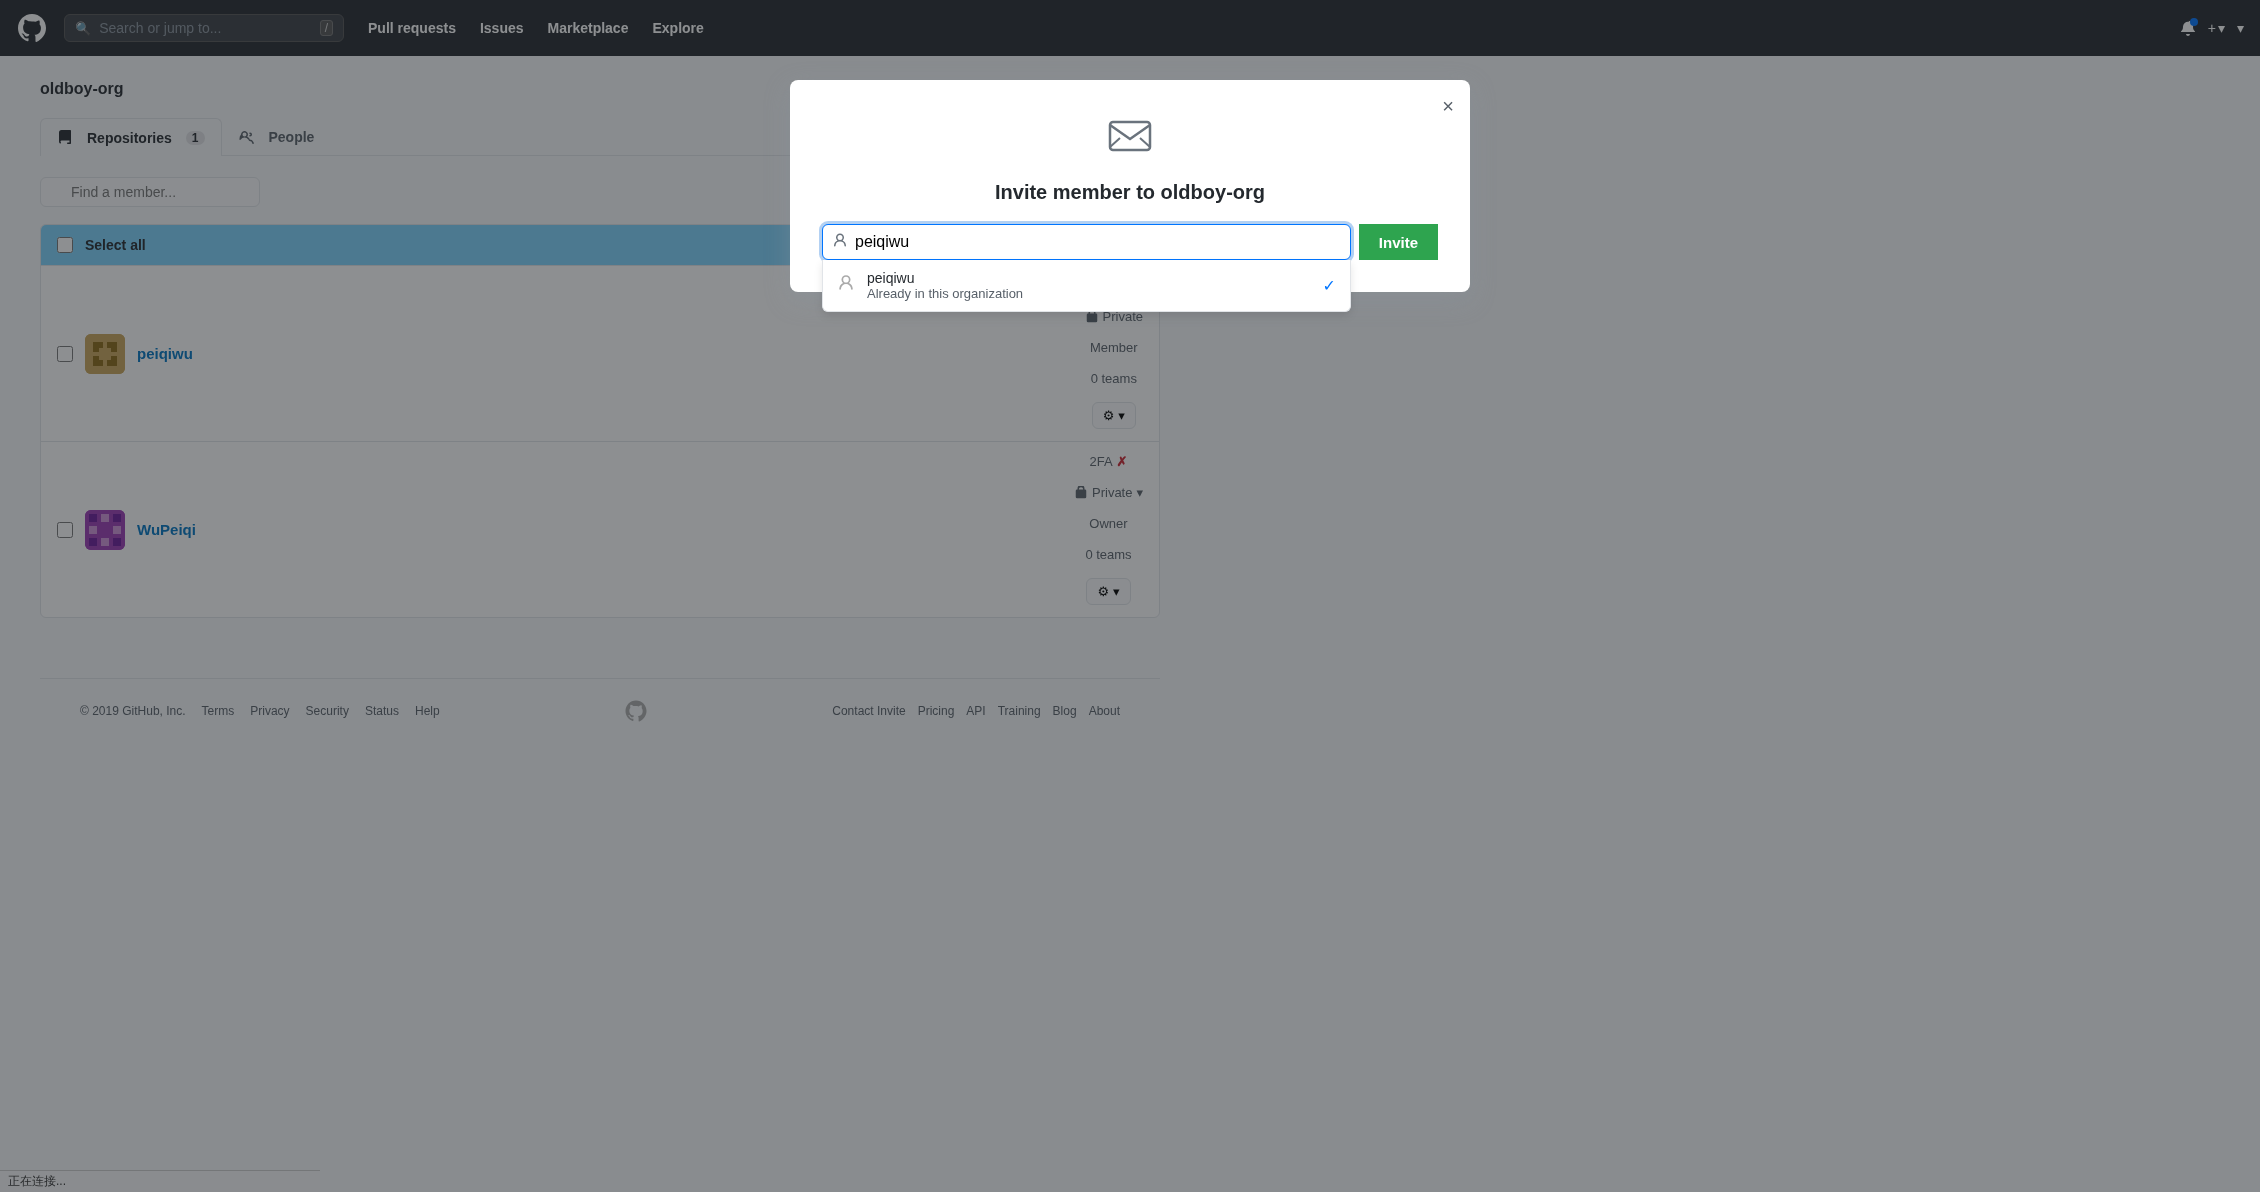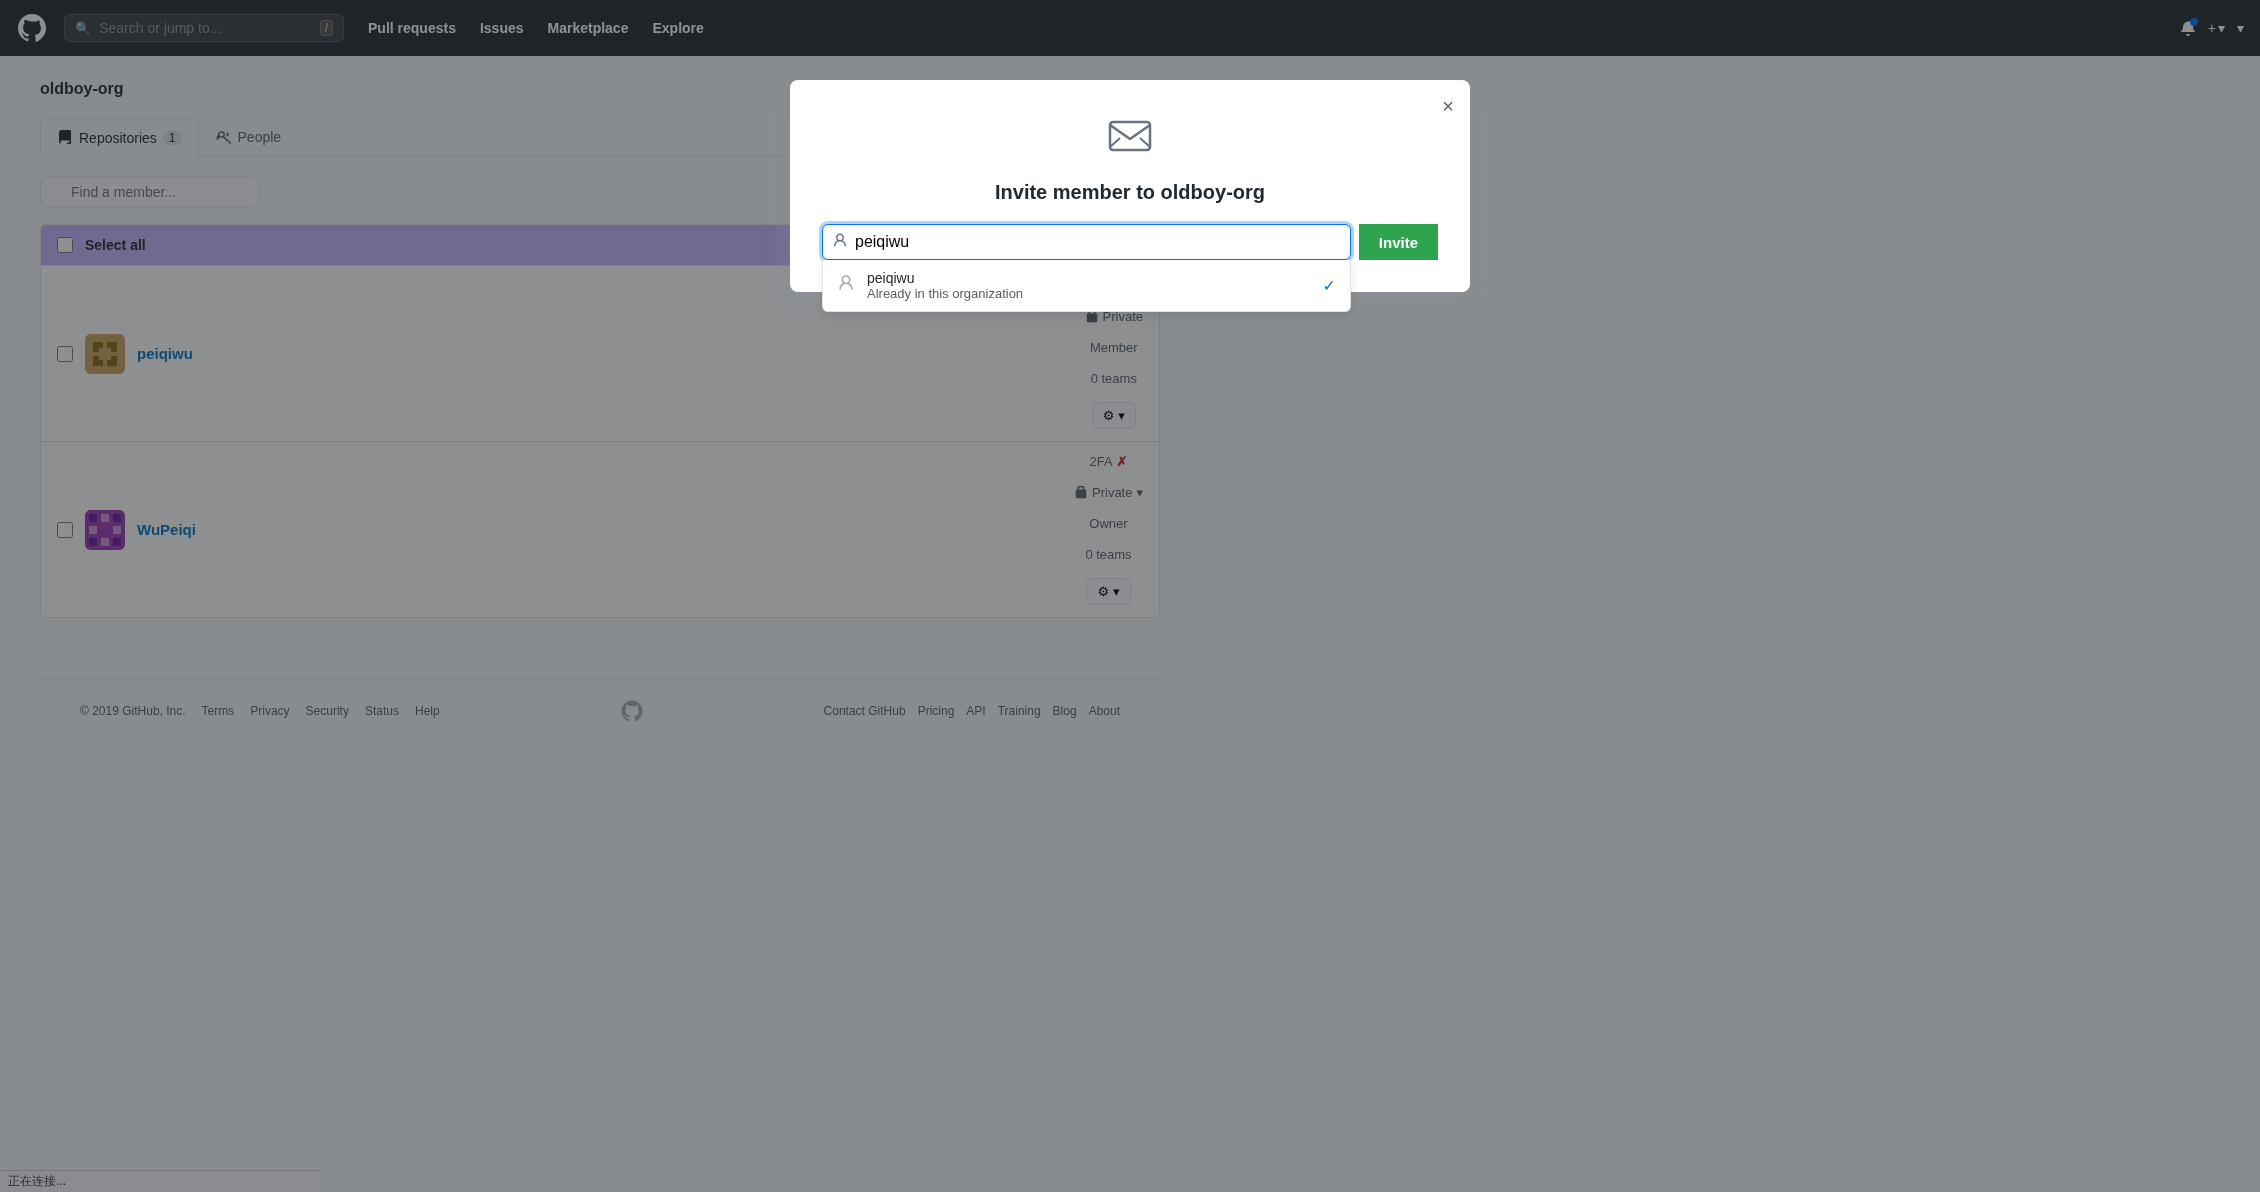--- a/index.html
+++ b/index.html
@@ -108,22 +108,23 @@
     .tab {
       padding: 10px 16px;
       cursor: pointer;
       font-size: 14px;
       color: #586069;
       border: 1px solid transparent;
       border-bottom: none;
       border-radius: 6px 6px 0 0;
       display: flex;
       align-items: center;
-      gap: 6px;
+      gap: 14px;
       background: none;
+      font-weight: bold;
     }
     .tab.active {
       background: #f6f8fa;
       border-color: #e1e4e8;
       color: #24292e;
       margin-bottom: -1px;
     }
     .tab-badge {
       background: rgba(27,31,35,0.1);
       border-radius: 20px;
@@ -172,21 +173,21 @@
     .members-table {
       background: #fff;
       border: 1px solid #e1e4e8;
       border-radius: 6px;
       overflow: hidden;
     }
     .table-header {
       display: flex;
       align-items: flex-start;
       padding: 12px 16px;
-      background: #c4b5fd;
+      background: #7dd3fc;
       border-bottom: 1px solid #e1e4e8;
       gap: 12px;
     }
     .table-header-label {
       font-weight: 600;
       font-size: 14px;
     }
     .header-right {
       margin-left: auto;
       display: flex;
@@ -585,21 +586,21 @@
         <a href="#">Status</a>
         <a href="#">Help</a>
       </div>
     </div>
     <div class="footer-center">
       <svg width="24" height="24" viewBox="0 0 32 32" fill="#aaa">
         <path d="M16 2C8.27 2 2 8.27 2 16c0 6.19 4.01 11.44 9.57 13.29.7.13.96-.3.96-.67v-2.35c-3.9.85-4.72-1.88-4.72-1.88-.64-1.62-1.56-2.05-1.56-2.05-1.27-.87.1-.85.1-.85 1.41.1 2.15 1.45 2.15 1.45 1.25 2.14 3.28 1.52 4.08 1.16.13-.9.49-1.52.89-1.87-3.11-.35-6.38-1.56-6.38-6.93 0-1.53.55-2.78 1.44-3.76-.14-.36-.62-1.78.14-3.71 0 0 1.17-.37 3.85 1.43A13.4 13.4 0 0 1 16 9.4c1.19.01 2.39.16 3.51.47 2.67-1.8 3.84-1.43 3.84-1.43.76 1.93.28 3.35.14 3.71.9.98 1.44 2.23 1.44 3.76 0 5.38-3.28 6.57-6.4 6.92.5.43.95 1.29.95 2.6v3.86c0 .37.25.81.96.67C25.99 27.44 30 22.19 30 16 30 8.27 23.73 2 16 2z"></path>
       </svg>
     </div>
     <div class="footer-right">
-      <a href="#">Contact GitHub</a>
+      <a href="#">Contact Invite</a>
       <a href="#">Pricing</a>
       <a href="#">API</a>
       <a href="#">Training</a>
       <a href="#">Blog</a>
       <a href="#">About</a>
     </div>
   </div>
 </div>
 
 <div class="status-bar">

